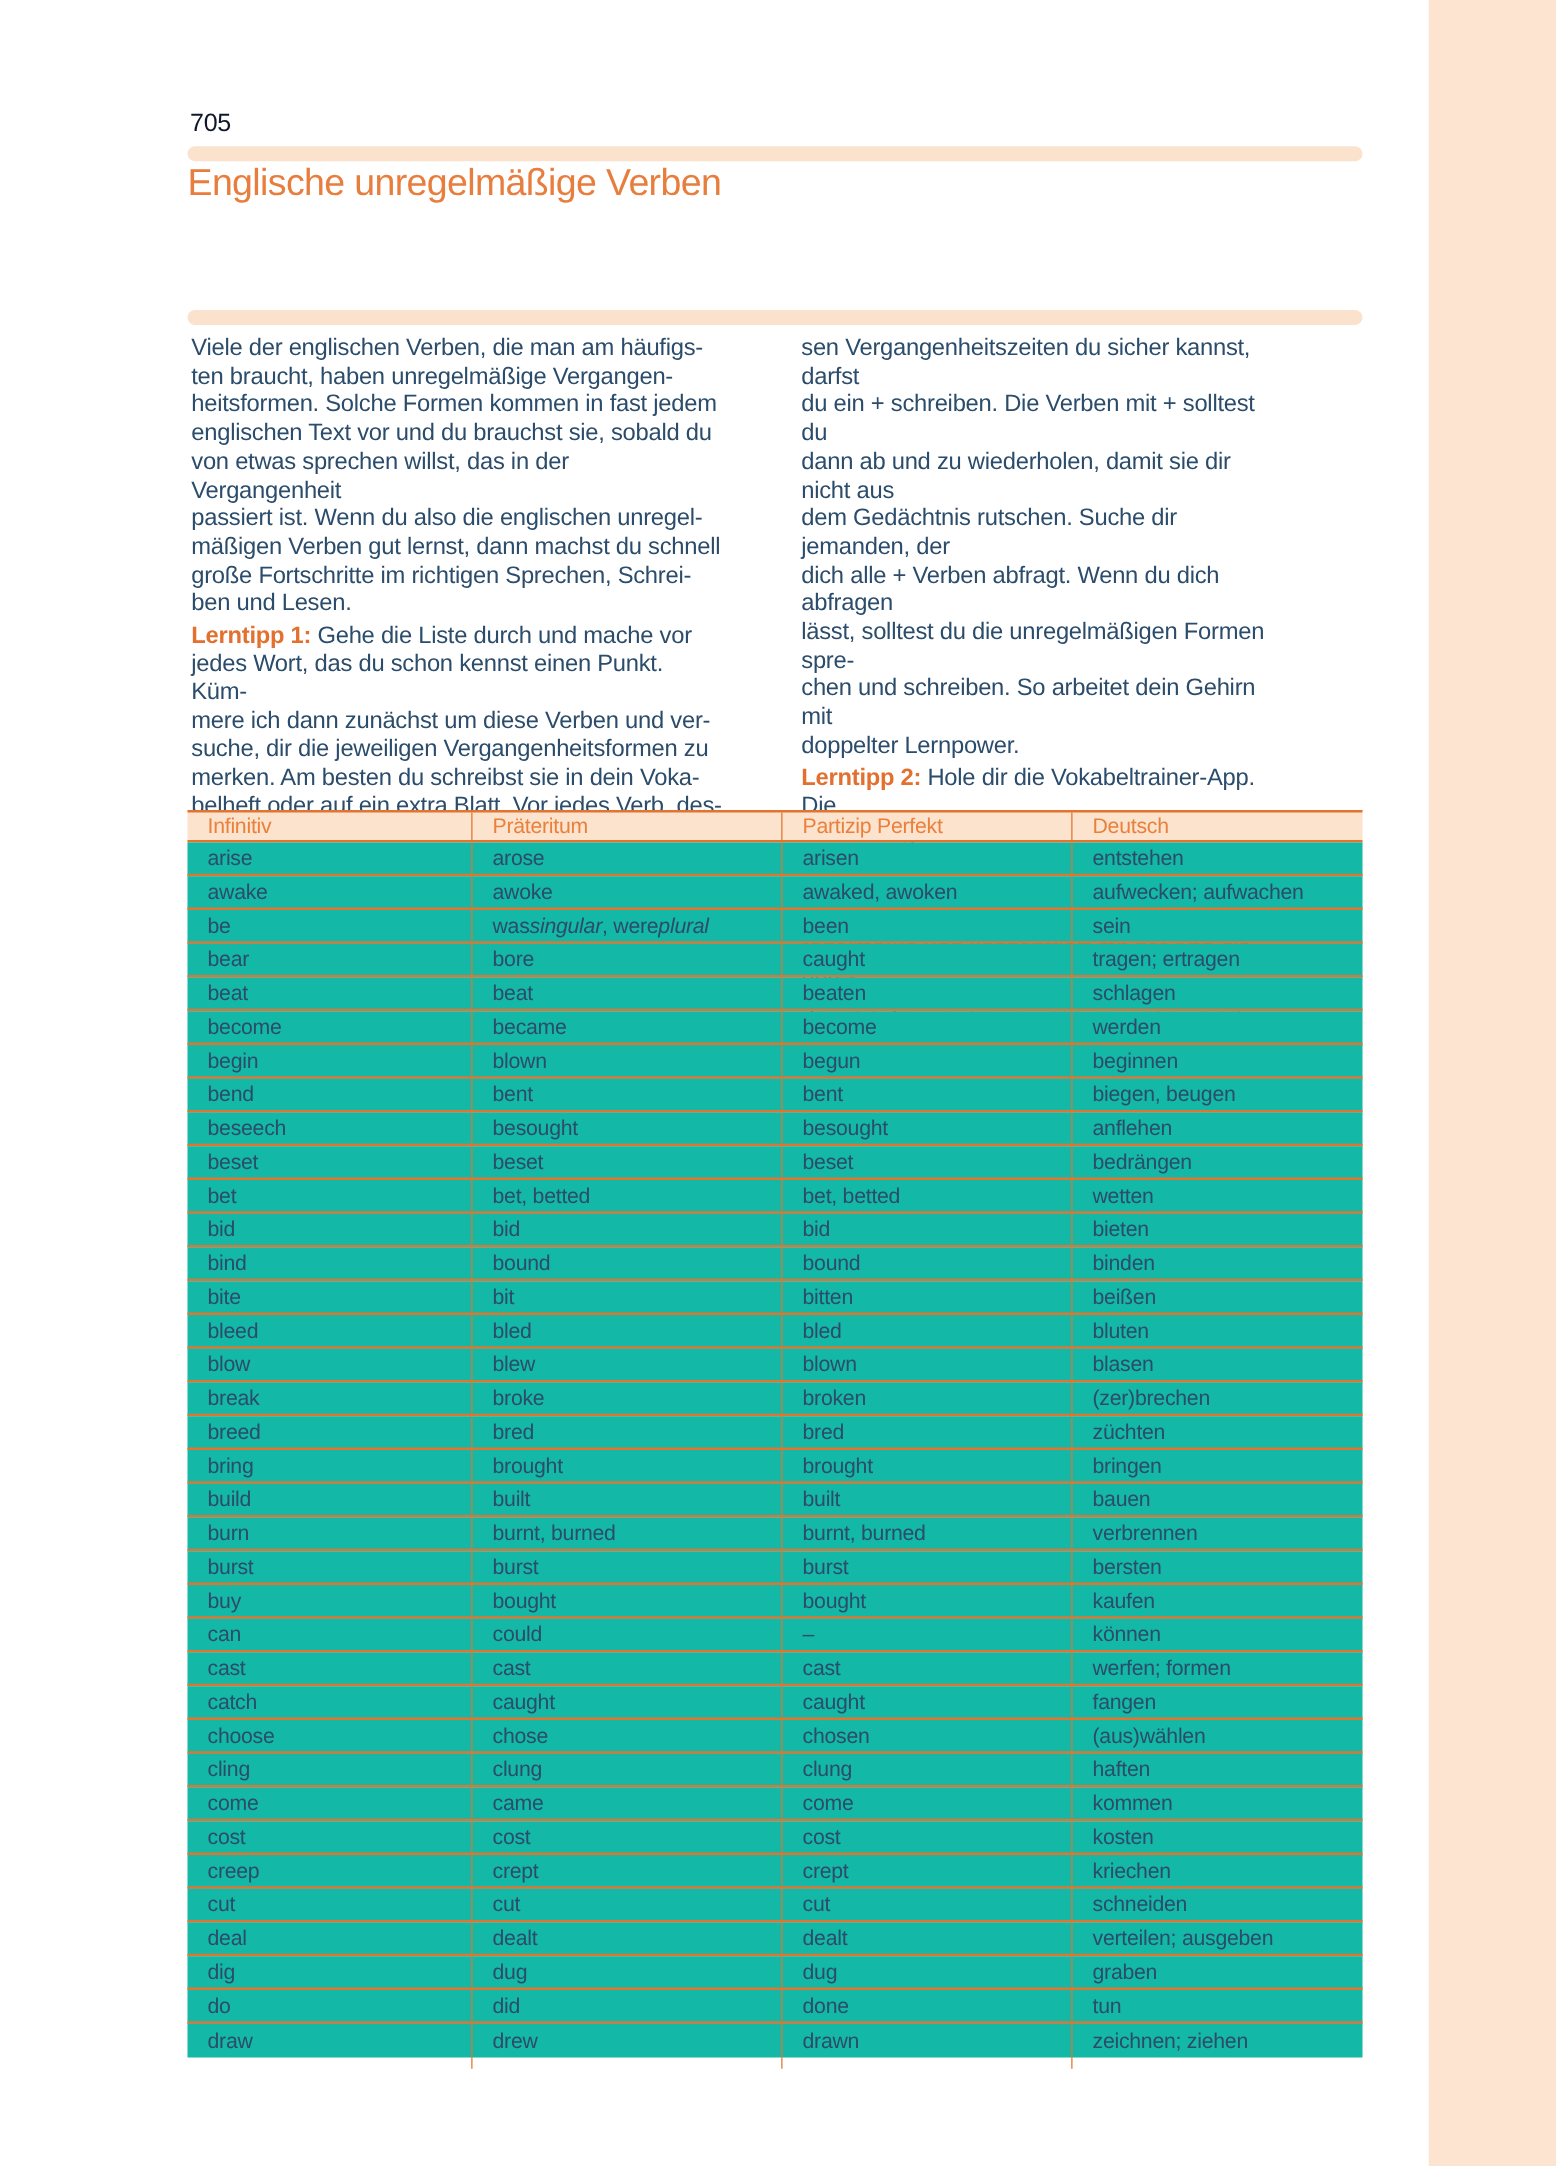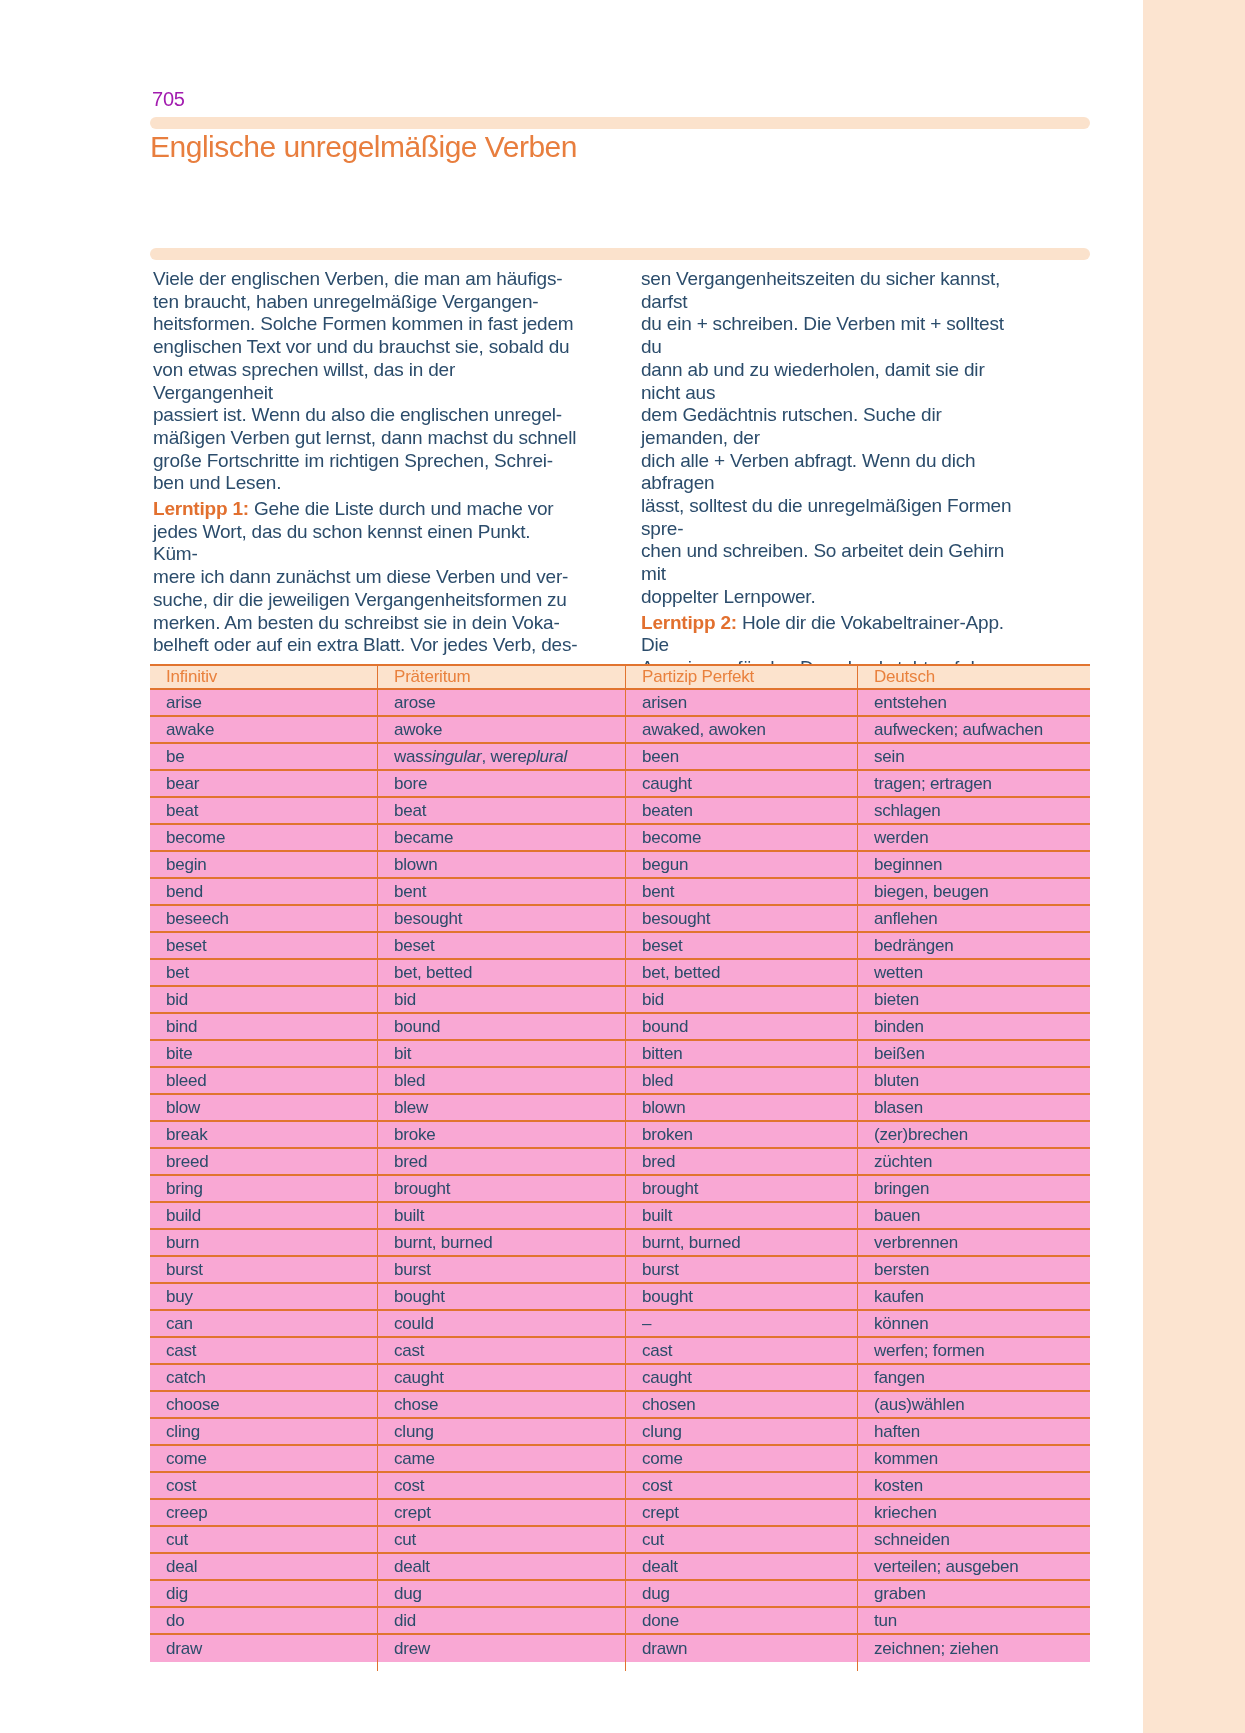--- a/index.html
+++ b/index.html
@@ -18,21 +18,21 @@
     position: absolute;
     left: 1143px; top: 0;
     width: 102px; height: 1733px;
     background: #fce4d0;
   }
 
   .page-number {
     position: absolute;
     left: 152px; top: 88px;
     font-size: 20px;
-    color: #a21caf;
+    color: #0f172a;
     letter-spacing: -0.2px;
   }
 
   .rule {
     position: absolute;
     left: 150px;
     width: 940px; height: 12px;
     background: #fbe2cc;
     border-radius: 7px;
   }
@@ -64,35 +64,35 @@
 
   .tip-label {
     color: #e2702f;
     font-weight: bold;
     margin-right: 5px;
   }
 
   
   .vtable {
     position: absolute;
-    left: 150px; top: 664px;
+    left: 150px; top: 648px;
     width: 940px;
     color: #2b4c6b;
     font-size: 17px;
     letter-spacing: -0.2px;
   }
   .trow { display: flex; height: 27px; }
   .thead {
     height: 26px;
     background: #fce3cd;
     border-top: 2px solid #e1742f;
     border-bottom: 2px solid #e1742f;
     color: #e9813d;
   }
-  #tbody .trow { background: #f9a8d4; }
+  #tbody .trow { background: #14b8a6; }
   #tbody .trow:not(:last-child) { border-bottom: 2px solid #e1742f; }
   .tcell {
     display: flex;
     align-items: center;
     padding-left: 16px;
     height: 100%;
     overflow: hidden;
   }
   .col0 { width: 228px; }
   .col1 { width: 248px; }

